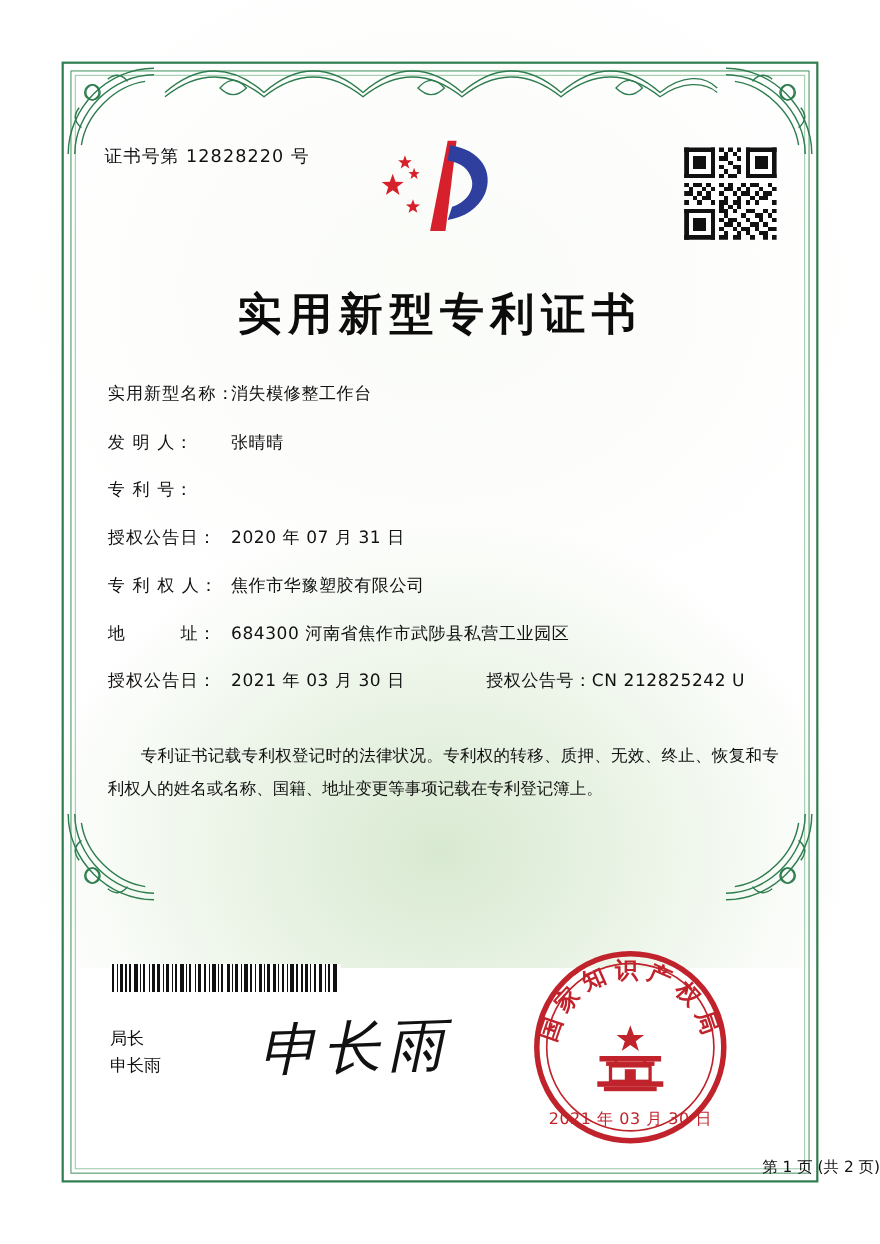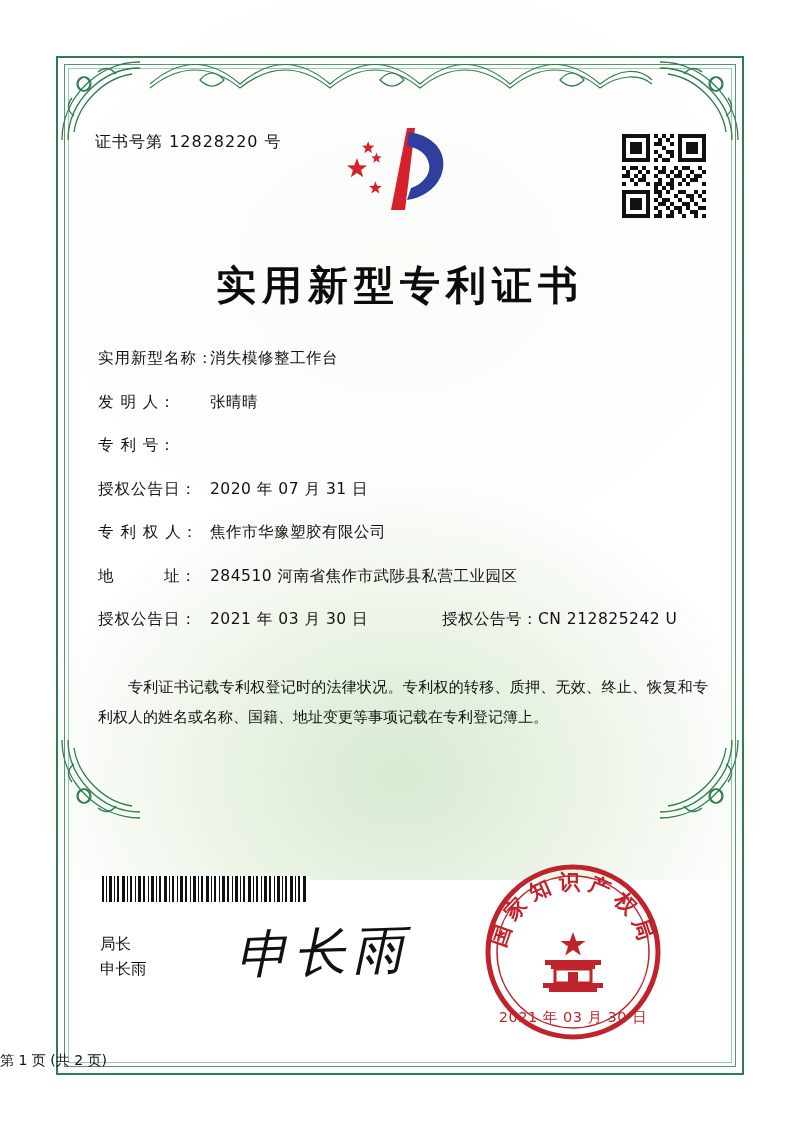--- a/index.html
+++ b/index.html
@@ -212,21 +212,21 @@
     color: #c0232b;
     font-family: "DejaVu Sans", sans-serif;
     letter-spacing: 0.5px;
   }
 
   
   .page-num {
     position: absolute;
     left: 0; top: 1052px;
     width: 800px;
-    text-align: left;
+    text-align: right;
     font-size: 14px;
     color: #111;
     font-family: "DejaVu Sans", sans-serif;
   }
 
   
   .outside-note {
     position: absolute;
     left: 0; top: 1100px;
     width: 800px;
@@ -463,21 +463,21 @@
       <span class="field-value">2020 年 07 月 31 日</span>
     </div>
 
     <div class="field-row">
       <span class="field-label sp3">专 利 权 人：</span>
       <span class="field-value">焦作市华豫塑胶有限公司</span>
     </div>
 
     <div class="field-row">
       <span class="field-label sp3">地　　　址：</span>
-      <span class="field-value">284510 河南省焦作市武陟县私营工业园区</span>
+      <span class="field-value">684300 河南省焦作市武陟县私营工业园区</span>
     </div>
 
     <div class="field-row dual">
       <span class="field-label sp3">授权公告日：</span>
       <span class="field-value">2021 年 03 月 30 日</span>
       <span class="field-label2">授权公告号：</span>
       <span class="field-value2">CN 212825242 U</span>
     </div>
 
   </div>

